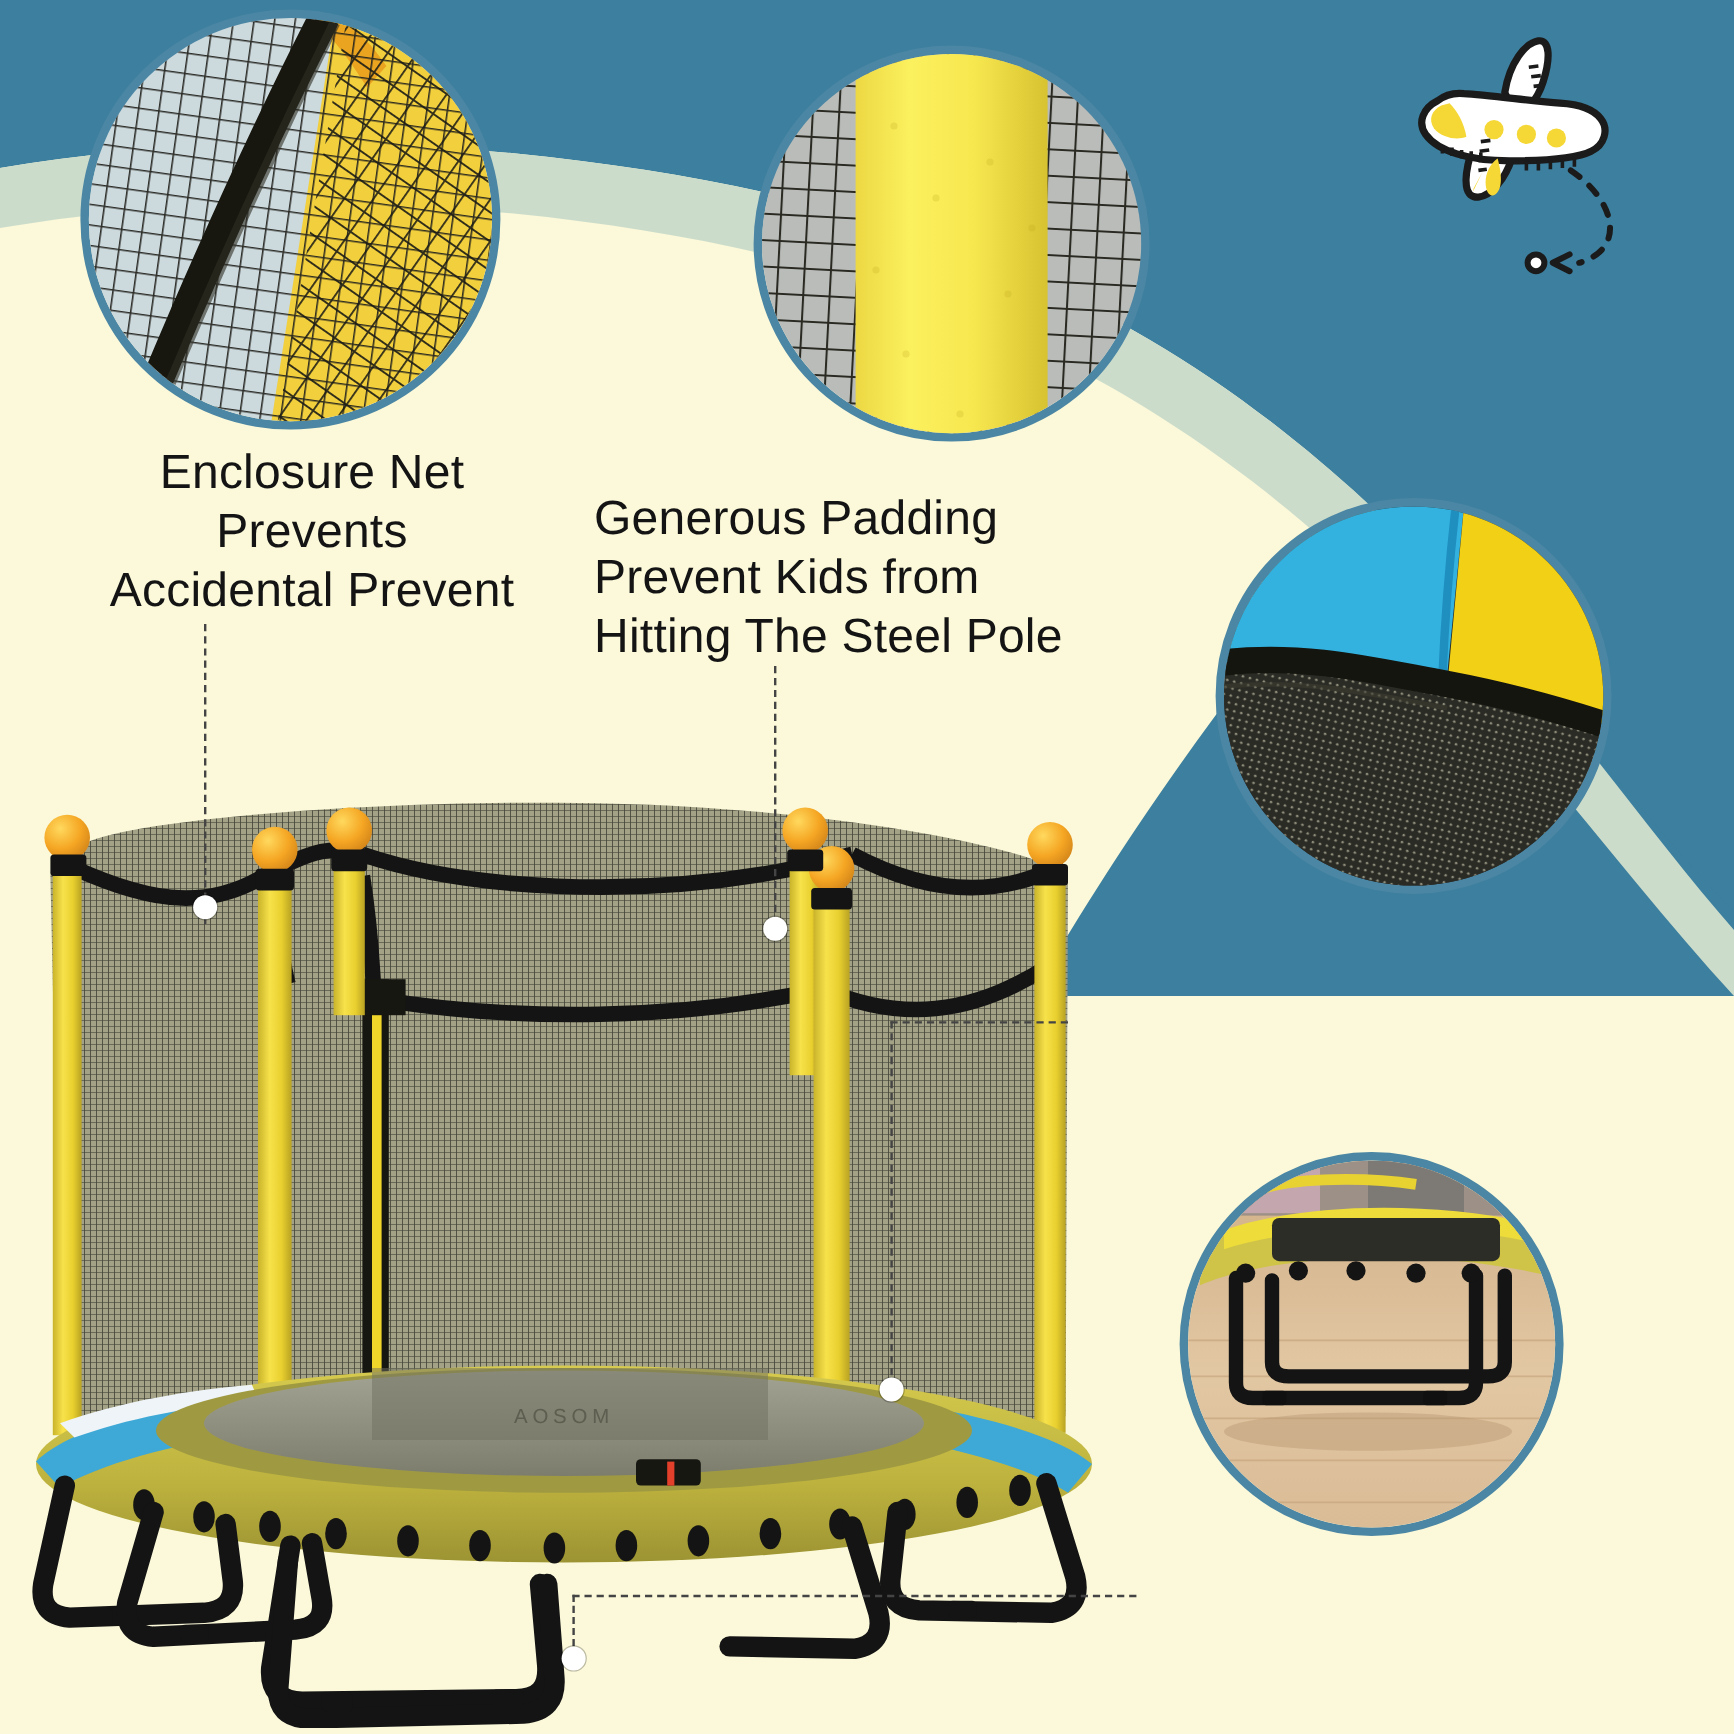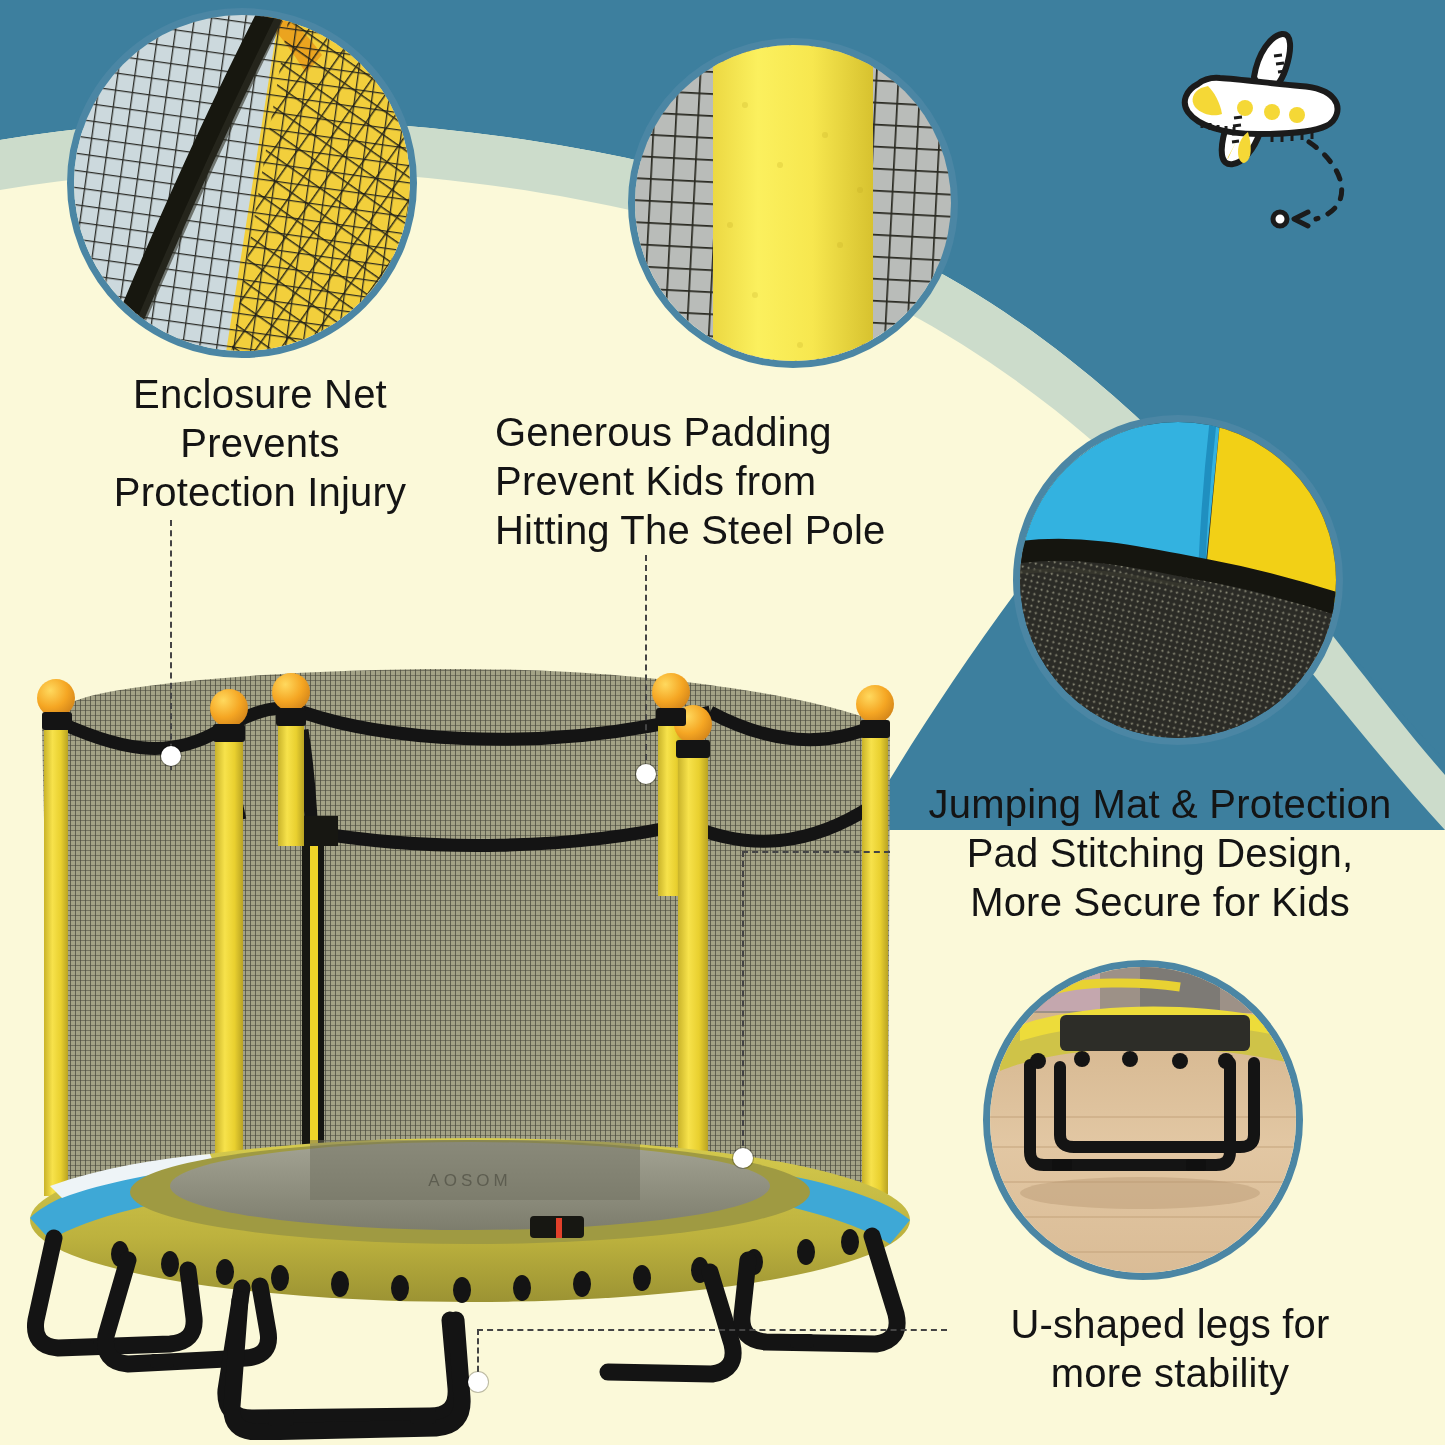--- a/index.html
+++ b/index.html
@@ -353,26 +353,21 @@
   <div class="dash-h" style="left:742px;top:851px;width:148px;"></div>
   <div class="dash-v" style="left:742px;top:851px;height:305px;"></div>
   <div class="dot" style="left:733px;top:1148px;"></div>
 
   <div class="dash-h" style="left:477px;top:1329px;width:470px;"></div>
   <div class="dash-v" style="left:477px;top:1329px;height:52px;"></div>
   <div class="dot" style="left:468px;top:1372px;"></div>
 
   <div class="caption" style="left:40px;top:370px;width:440px;text-align:center;">Enclosure Net
 Prevents
-Protection Injury</div>
+Accidental Prevent</div>
 
   <div class="caption" style="left:495px;top:408px;width:530px;text-align:left;">Generous Padding
 Prevent Kids from
 Hitting The Steel Pole</div>
 
-  <div class="caption" style="left:880px;top:780px;width:560px;text-align:center;">Jumping Mat &amp; Protection
-Pad Stitching Design,
-More Secure for Kids</div>
-
-  <div class="caption" style="left:960px;top:1300px;width:420px;text-align:center;">U-shaped legs for
-more stability</div>
+
 
 </div>
 
 </body></html>

